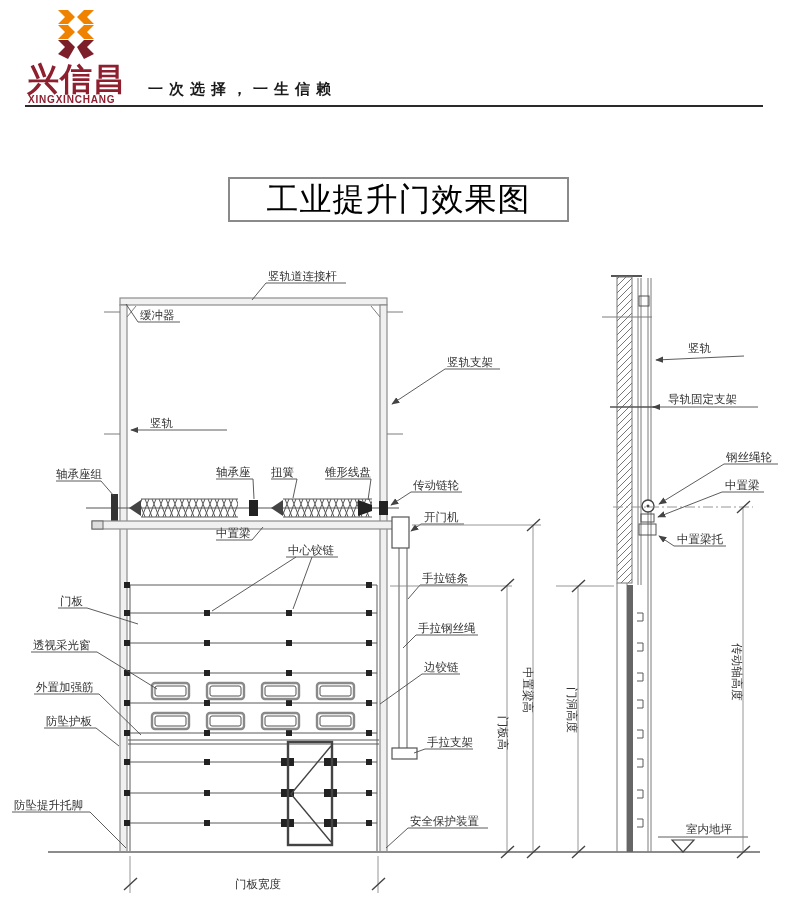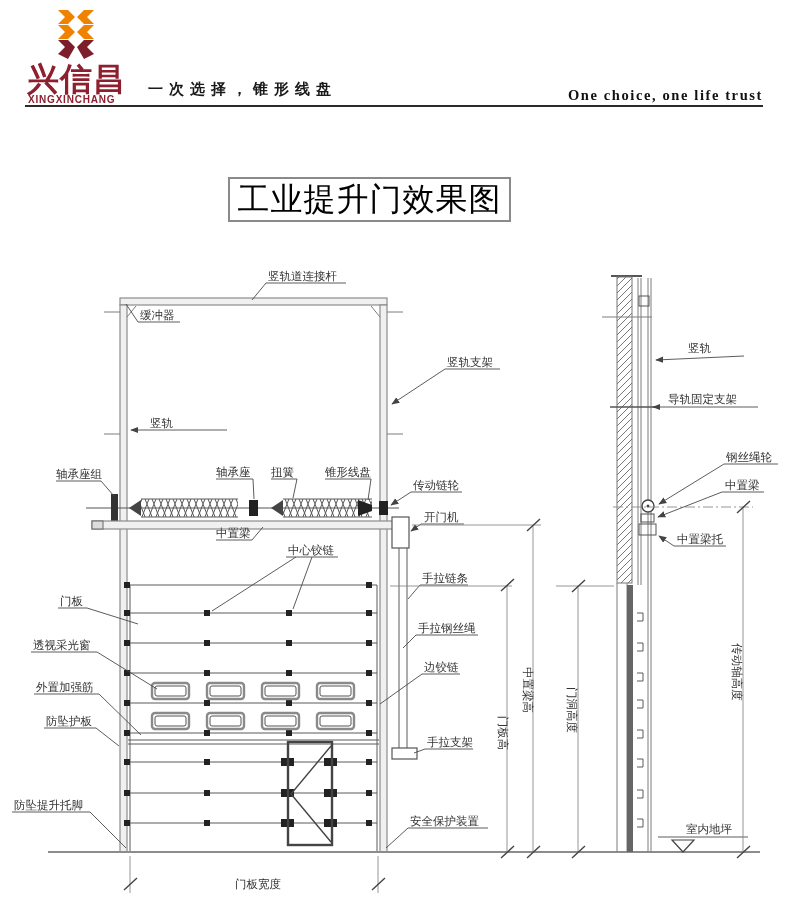--- a/index.html
+++ b/index.html
@@ -23,21 +23,21 @@
     font-size:15px; font-weight:bold; color:#1a1a1a; letter-spacing:6px;
   }
   .slogan-en {
     position:absolute; right:27px; top:87px;
     font-family:"Liberation Serif","DejaVu Serif",serif;
     font-size:14.5px; font-weight:bold; color:#111; letter-spacing:1.6px;
   }
   .header-rule { position:absolute; left:25px; top:105px; width:738px; height:2px; background:#2a2a2a; }
   
   .title-box {
-    position:absolute; left:228px; top:177px; width:283px; height:45px;
+    position:absolute; left:228px; top:177px; width:341px; height:45px;
     border:2px solid #8a8a8a; display:flex; align-items:center; justify-content:center;
     font-size:32px; color:#000; letter-spacing:1px;
   }
   
   .diagram { position:absolute; left:0; top:0; width:790px; height:904px; }
   .lbl { font-family:"Liberation Sans","DejaVu Sans",sans-serif; font-size:11.5px; fill:#333; }
   .ldr { stroke:#4a4a4a; stroke-width:0.9; fill:none; }
   .dim { stroke:#8a8a8a; stroke-width:0.9; fill:none; }
   .tick { stroke:#444; stroke-width:1.4; }
   .frame { fill:#f0f0f0; stroke:#8c8c8c; stroke-width:1.2; }
@@ -52,22 +52,21 @@
   <svg class="brand-emblem" viewBox="0 0 46 52">
     <polygon points="15,1 22,8 15,15 5,15 12,8 5,1" fill="#ef8200"></polygon>
     <polygon points="31,1 24,8 31,15 41,15 34,8 41,1" fill="#ef8200"></polygon>
     <polygon points="15,16 22,23 15,30 5,30 12,23 5,16" fill="#ef8200"></polygon>
     <polygon points="31,16 24,23 31,30 41,30 34,23 41,16" fill="#ef8200"></polygon>
     <polygon points="15,31 22,38 15,50 5,45 12,38 5,31" fill="#7d1f2b"></polygon>
     <polygon points="31,31 24,38 31,50 41,45 34,38 41,31" fill="#7d1f2b"></polygon>
   </svg>
   <div class="brand-cn">兴信昌</div>
   <div class="brand-en">XINGXINCHANG</div>
-  <div class="slogan-cn">一次选择，锥形线盘</div>
-  <div class="slogan-en">One choice, one life trust</div>
+  <div class="slogan-cn">一次选择，一生信赖</div>
   <div class="header-rule"></div>
 
   <div class="title-box">工业提升门效果图</div>
 
   <svg class="diagram" viewBox="0 0 790 904">
     <defs>
       <pattern id="coil" width="7" height="18" patternUnits="userSpaceOnUse">
         <path d="M0,18 L7,0 M0,0 L7,18" stroke="#555" stroke-width="1" fill="none"></path>
       </pattern>
       <pattern id="hatch" width="7" height="7" patternUnits="userSpaceOnUse">

